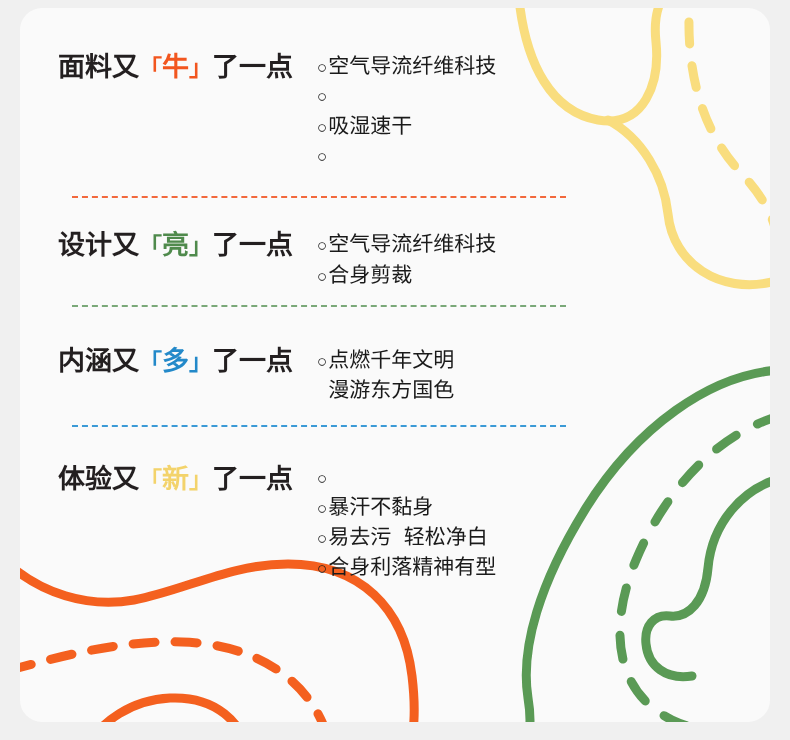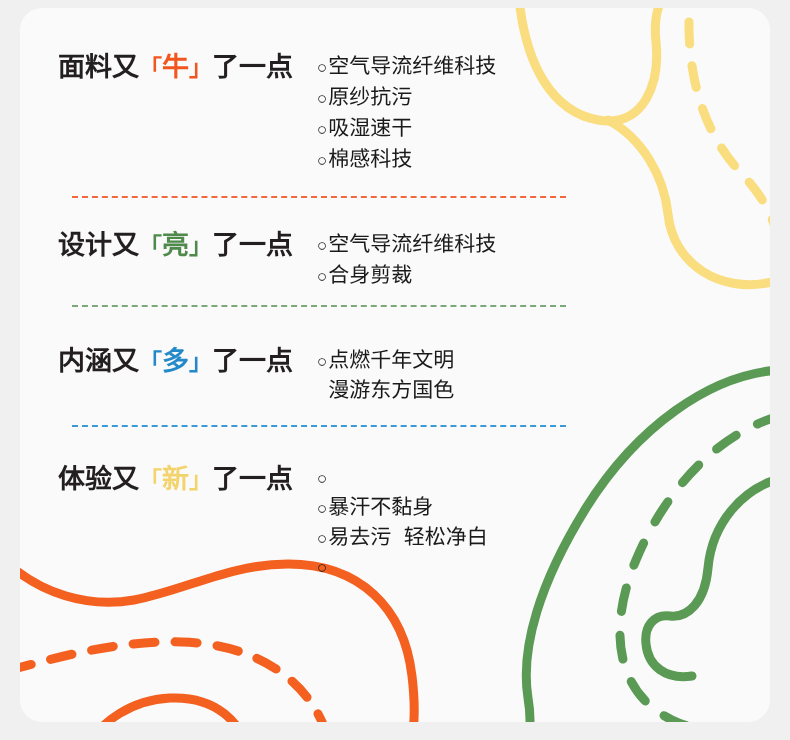--- a/index.html
+++ b/index.html
@@ -170,29 +170,27 @@
         <div class="sec-title">
           <span>面料又</span><span class="brk" style="color: rgb(242, 86, 31);">「</span><span class="hl" style="color: rgb(242, 86, 31);">牛</span><span class="brk" style="color: rgb(242, 86, 31);">」</span><span>了一点</span>
         </div>
         <div class="sec-list">
           <div class="bullet-row">
             <span class="mark">○</span>
             <span>空气导流纤维科技</span>
           </div>
           <div class="bullet-row">
             <span class="mark">○</span>
-            <span>原纱抗污</span>
           </div>
           <div class="bullet-row">
             <span class="mark">○</span>
             <span>吸湿速干</span>
           </div>
           <div class="bullet-row">
             <span class="mark">○</span>
-            <span>棉感科技</span>
           </div>
         </div>
       </div>
 
       <div class="divider" id="divider-0" style="border-top-color: rgb(242, 104, 60);"></div>
 
       <div class="section" id="section-1">
         <div class="sec-title">
           <span>设计又</span><span class="brk" style="color: rgb(79, 138, 76);">「</span><span class="hl" style="color: rgb(79, 138, 76);">亮</span><span class="brk" style="color: rgb(79, 138, 76);">」</span><span>了一点</span>
         </div>
@@ -239,19 +237,20 @@
           <div class="bullet-row">
             <span class="mark">○</span>
             <span>暴汗不黏身</span>
           </div>
           <div class="bullet-row">
             <span class="mark">○</span>
             <span>易去污 轻松净白</span>
           </div>
           <div class="bullet-row">
             <span class="mark">○</span>
+            <span>合身利落精神有型</span>
           </div>
         </div>
       </div>
 
     </div>
   </div>
 </div>
 
 </body></html>

